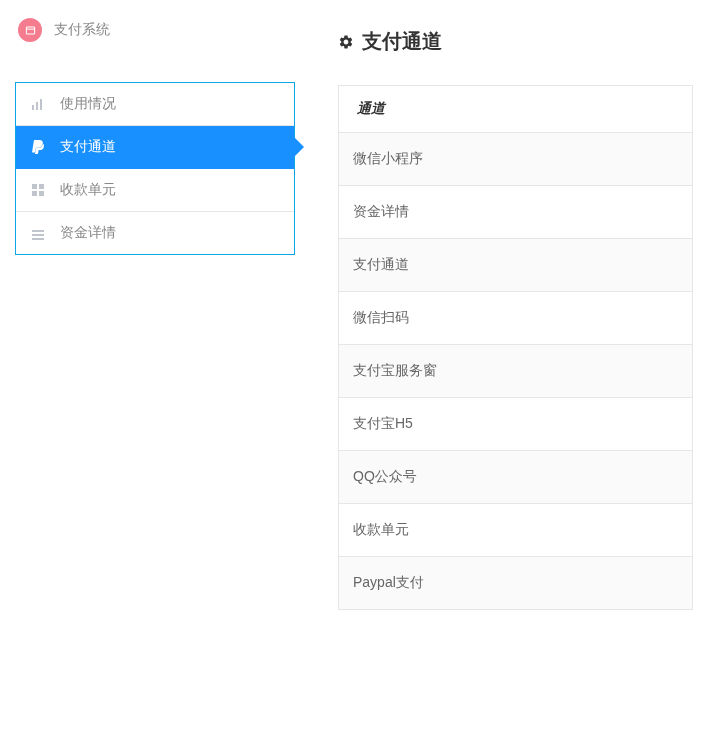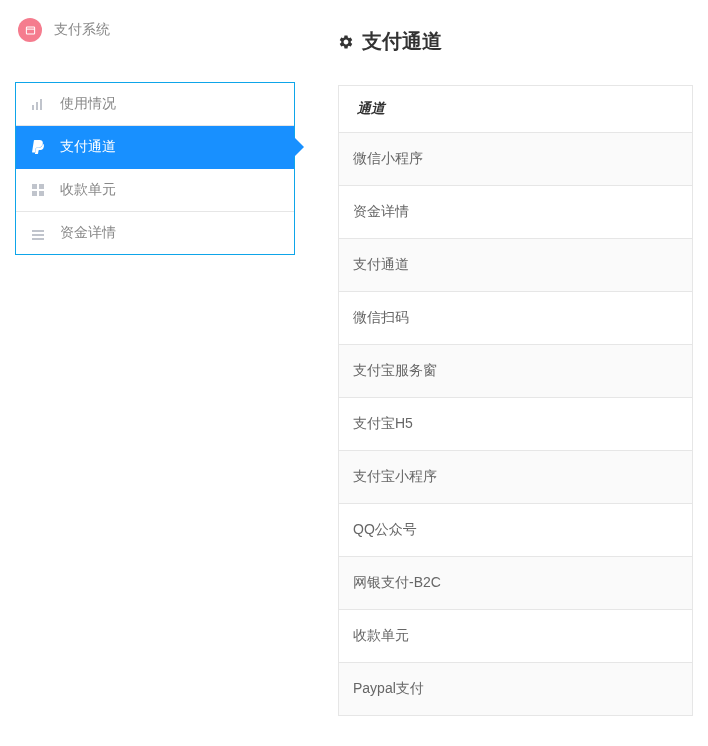--- a/index.html
+++ b/index.html
@@ -209,20 +209,18 @@
   </div>
   <div class="table">
     <div class="table-header">通道</div>
     <div id="table-body">
         <div class="table-row">微信小程序</div>
         <div class="table-row">资金详情</div>
         <div class="table-row">支付通道</div>
         <div class="table-row">微信扫码</div>
         <div class="table-row">支付宝服务窗</div>
         <div class="table-row">支付宝H5</div>
-        <div class="table-row">支付宝小程序</div>
         <div class="table-row">QQ公众号</div>
-        <div class="table-row">网银支付-B2C</div>
         <div class="table-row">收款单元</div>
         <div class="table-row">Paypal支付</div>
       </div>
   </div>
 </div>
 
 </body></html>

